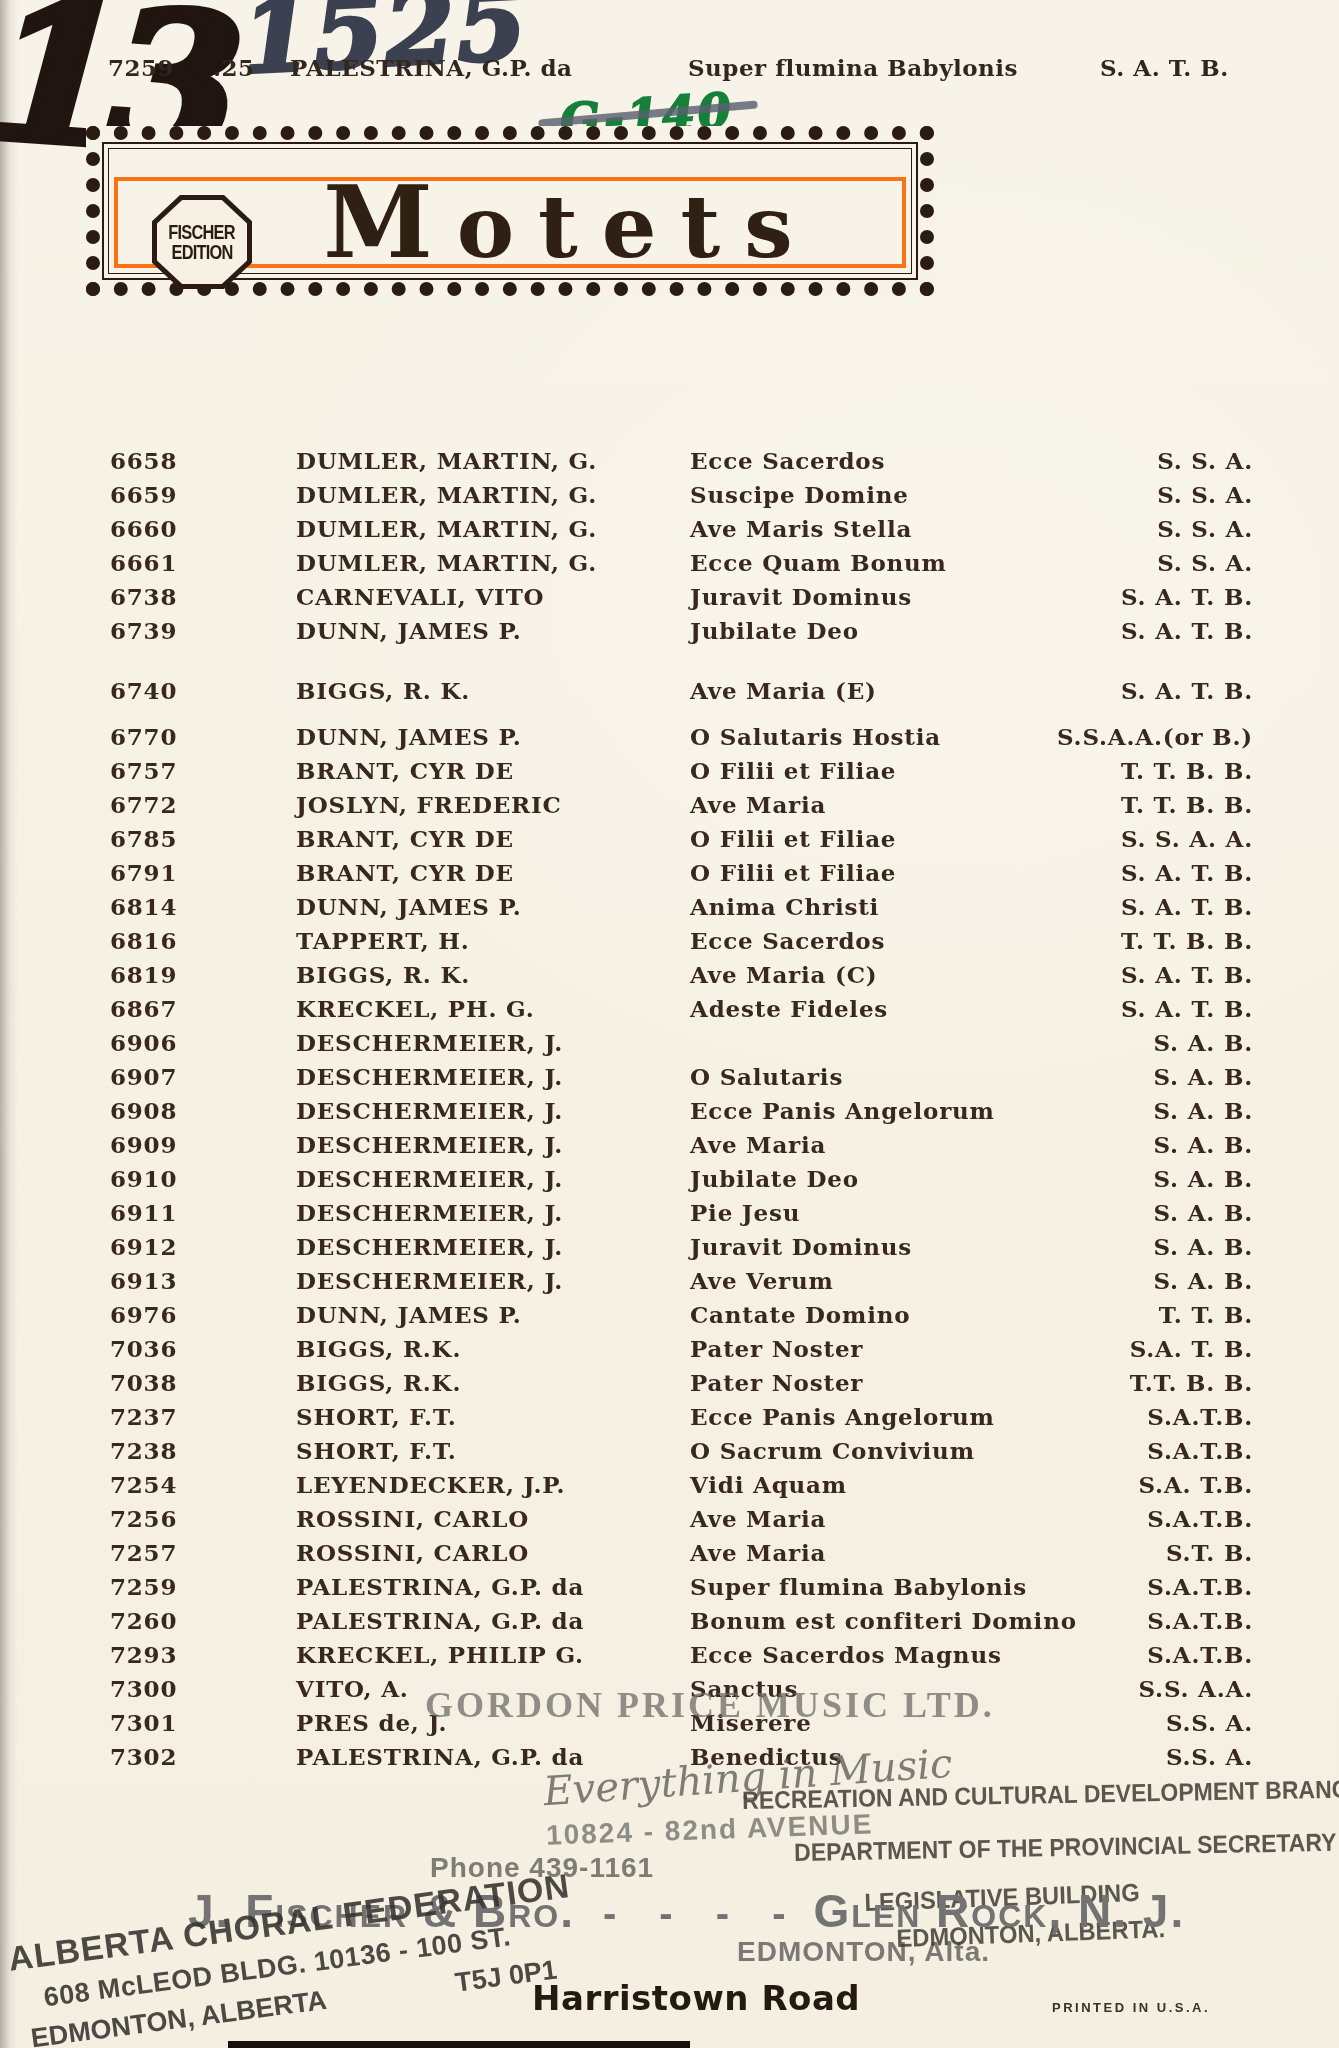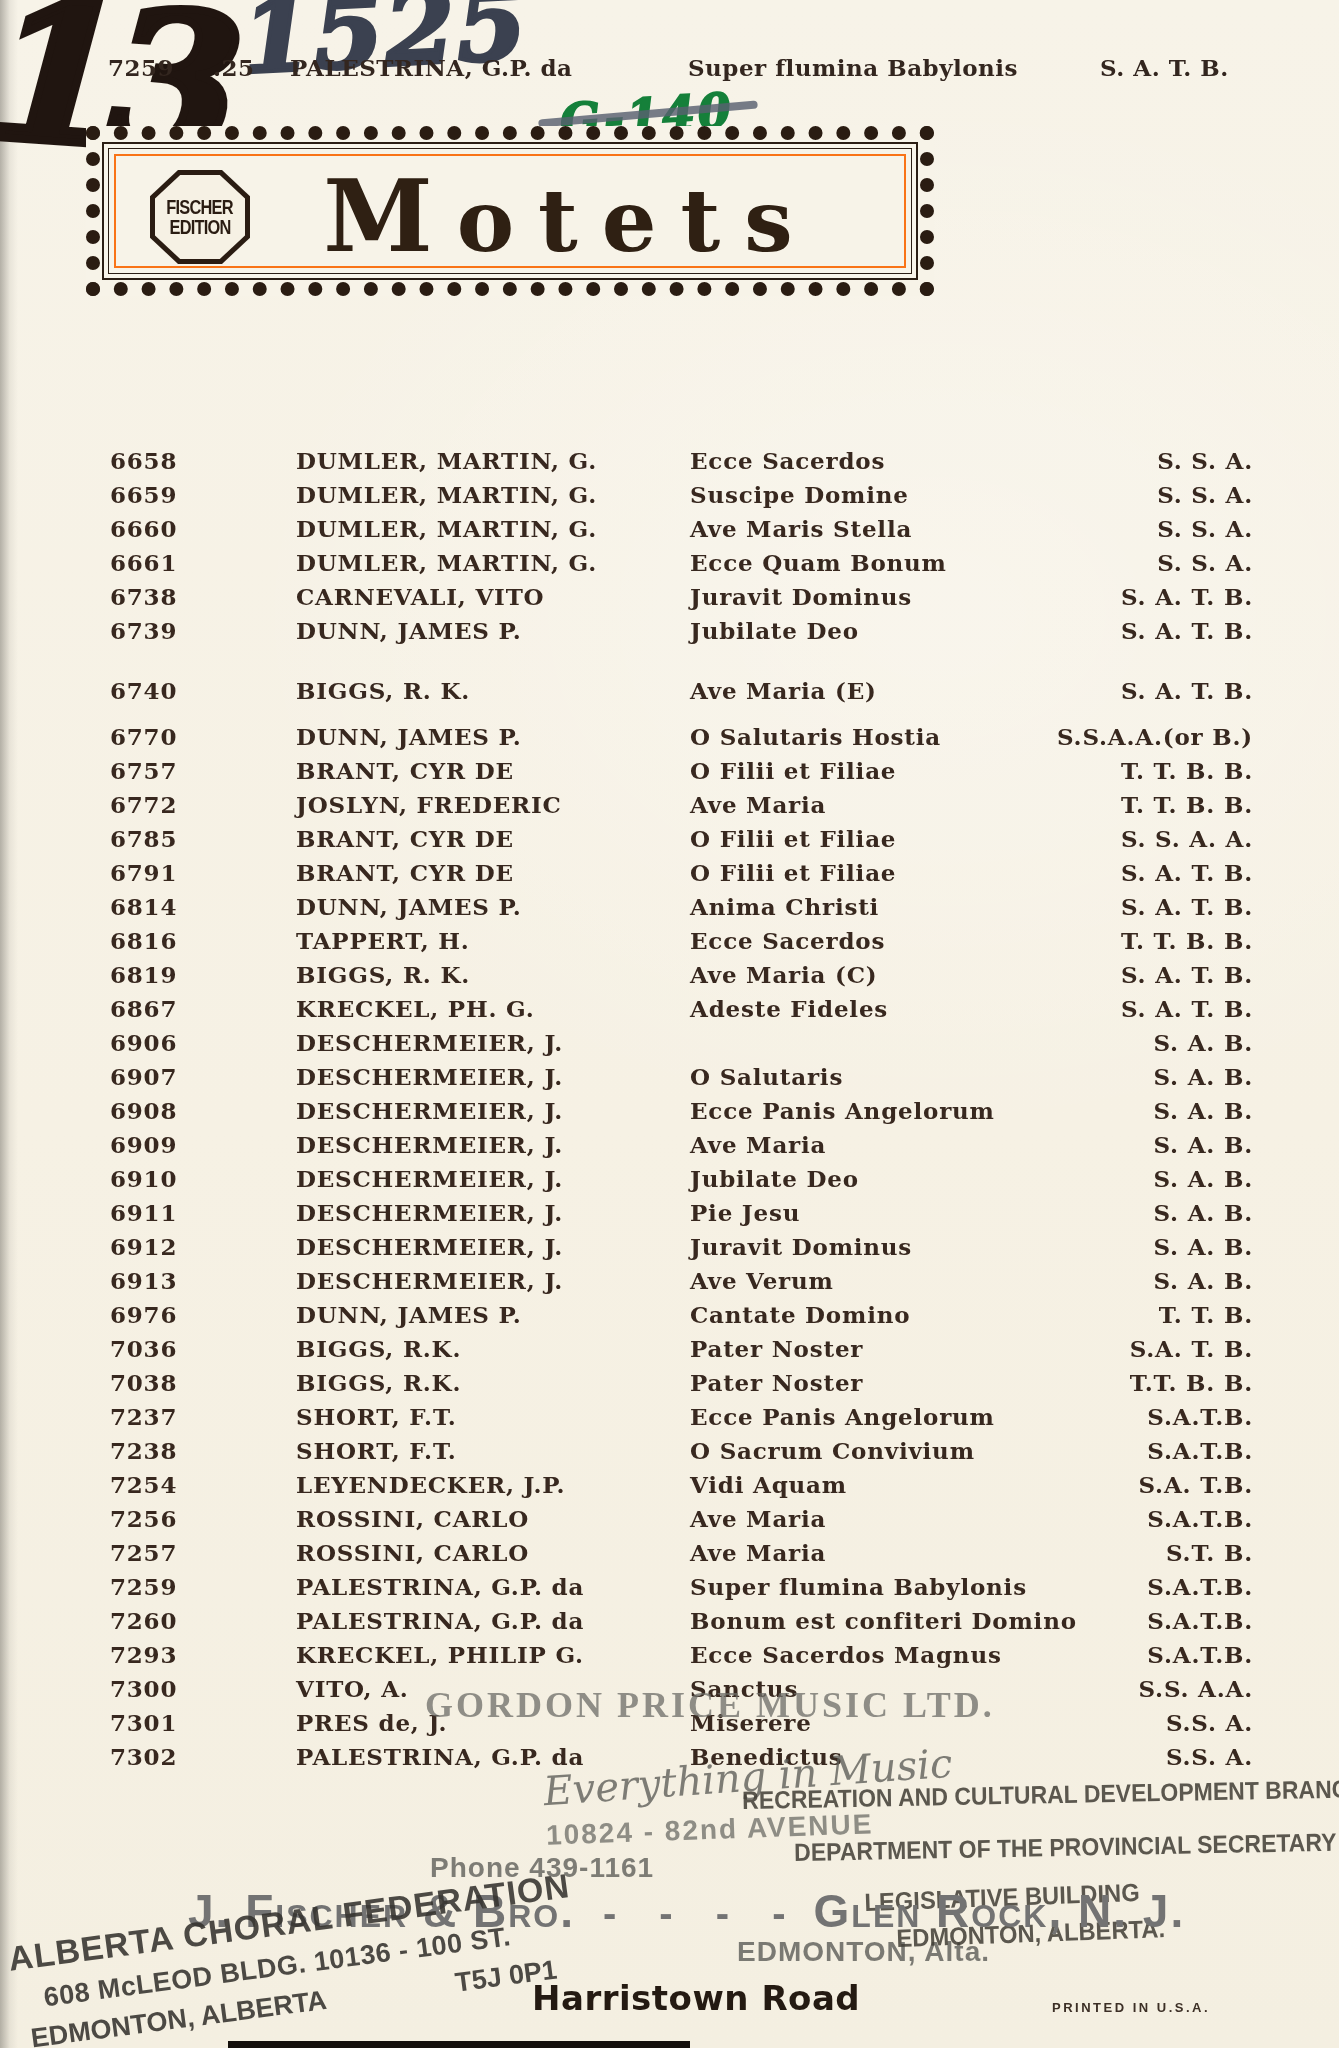--- a/index.html
+++ b/index.html
@@ -34,21 +34,21 @@
   .hdr-price{left:213px;}
   .hdr-comp{left:290px;}
   .hdr-title{left:688px;}
   .hdr-voice{left:1100px;}
 
   
   .banner{left:86px;top:126px;width:848px;height:170px;box-sizing:border-box;
     border:14px dotted #2a1c12;background:#f7f3e8;}
   .b-line1{position:absolute;inset:2px;border:2px solid #2a1c12;}
   .b-line2{position:absolute;inset:4px;border:1px solid #2a1c12;}
-  .b-frame{position:absolute;inset:5px;border:2px solid #f97316;display:flex;align-items:flex-end;}
+  .b-frame{position:absolute;inset:5px;border:4px solid #f97316;display:flex;align-items:center;margin-top:23px;}
   .logo{position:absolute;left:34px;top:14px;width:100px;height:94px;
     clip-path:polygon(28% 0,72% 0,100% 28%,100% 72%,72% 100%,28% 100%,0 72%,0 28%);
     background:#2a1c12;}
   .logo-in{position:absolute;inset:5px;
     clip-path:polygon(28% 0,72% 0,100% 28%,100% 72%,72% 100%,28% 100%,0 72%,0 28%);
     background:#f6f1e4;display:flex;flex-direction:column;align-items:center;justify-content:center;}
   .logo-txt{font-family:"Liberation Sans",sans-serif;font-weight:bold;font-size:21px;line-height:0.95;
     color:#2a1c12;transform:scaleX(0.78);letter-spacing:-1px;}
   .banner-title{flex:1;text-align:center;margin-left:120px;
     font-size:86px;font-weight:bold;color:#2f2013;letter-spacing:24px;line-height:1;}

